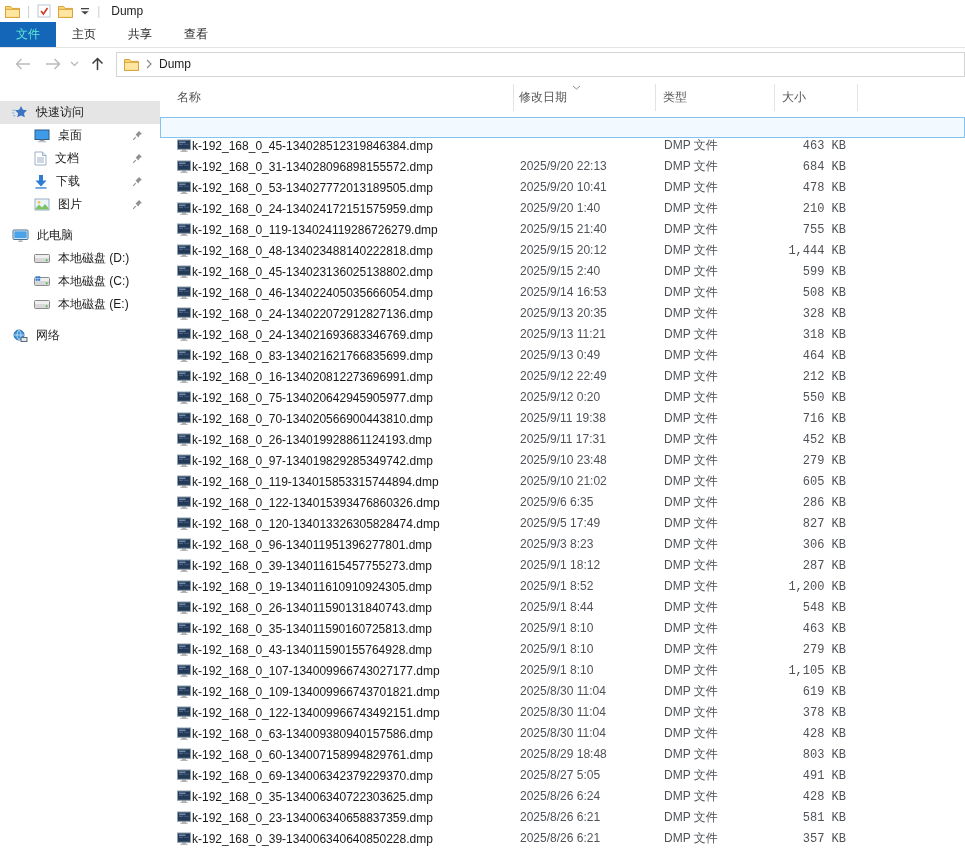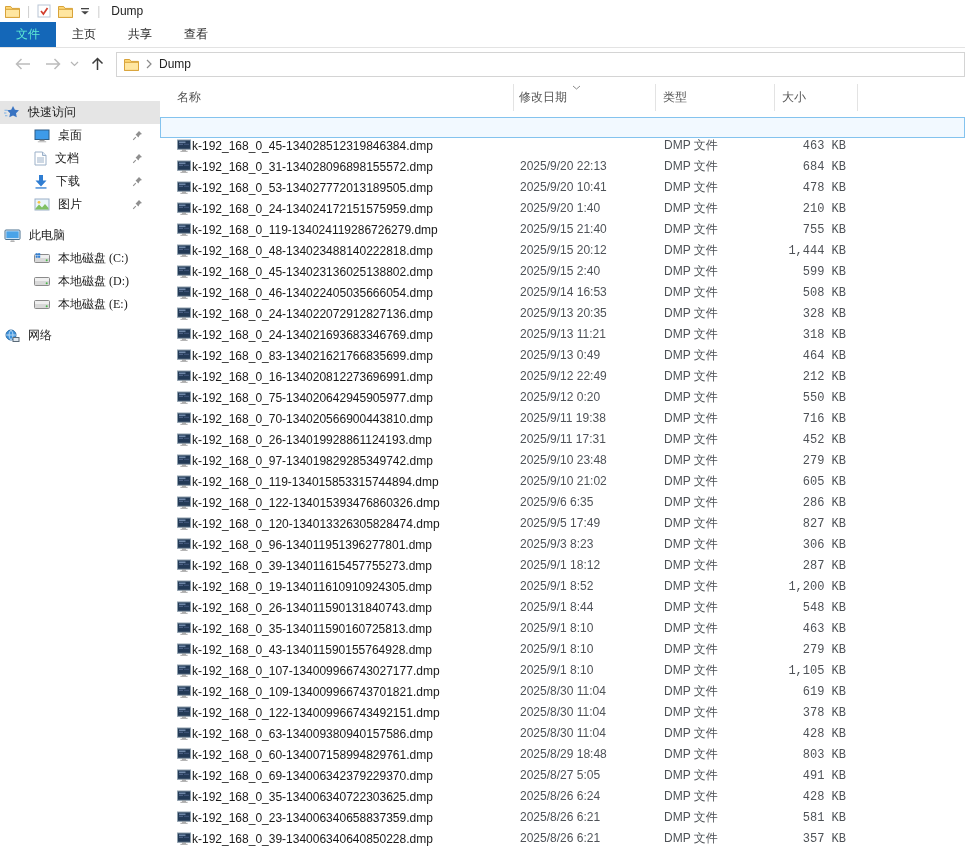--- a/index.html
+++ b/index.html
@@ -20,22 +20,22 @@
   
   .navbar { height:32px; display:flex; align-items:center; padding-left:14px; }
   .nav-ic { display:inline-flex; align-items:center; justify-content:center; }
   .nav-back { margin-right:12px; } .nav-fwd { margin-right:8px; }
   .nav-caret { margin-right:12px; } .nav-up { margin-right:12px; }
   .addressbar { flex:1; height:25px; border:1px solid #d4d4d4; display:flex; align-items:center; padding-left:7px; gap:7px; background:#fff; }
   .crumb-text { color:#222; }
   
   .content { display:flex; height:769px; }
   .sidebar { width:160px; flex-shrink:0; padding-top:21px; }
-  .side-item { height:23px; display:flex; align-items:center; gap:8px; padding-left:4px; position:relative; white-space:nowrap; cursor:default; }
-  .side-item.lvl2 { padding-left:34px;font-family:Liberation Serif, serif; }
+  .side-item { height:23px; display:flex; align-items:center; gap:8px; padding-left:12px; position:relative; white-space:nowrap; cursor:default; }
+  .side-item.lvl2 { padding-left:34px; }
   .side-item.hl { background:#e5e5e5; }
   .side-item .pin { position:absolute; right:17px; top:6px; }
   .side-gap { height:8px; }
   .icon { display:inline-flex; align-items:center; justify-content:center; }
   
   .filepane { flex:1; padding-top:4px; }
   .listheader, .row { display:grid; grid-template-columns:354px 142px 119px 83px; }
   .listheader { height:27px; color:#555; }
   .hcell { height:100%; display:flex; align-items:center; border-right:1px solid #e3e3e3; position:relative; cursor:default; }
   .h-name { padding-left:17px; }
@@ -214,37 +214,37 @@
           </svg>
       </span>
       <span>此电脑</span>
     </div>
     <div class="side-item lvl2">
       <span class="icon">
         <svg width="16" height="11" viewBox="0 0 16 11">
             <rect x="0.5" y="1.5" width="15" height="8" rx="1" fill="#d8d8d8" stroke="#8a8a8a"></rect>
             <rect x="1" y="2" width="14" height="3" fill="#efefef"></rect>
             <circle cx="12.7" cy="7.3" r="1" fill="#49b84a"></circle>
-            <rect x="1.6" y="0.2" width="2.1" height="2.1" fill="#2f7dd2"></rect>
-            <rect x="4.1" y="0.2" width="2.1" height="2.1" fill="#2f7dd2"></rect>
-            <rect x="1.6" y="2.7" width="2.1" height="2.1" fill="#2f7dd2"></rect>
-            <rect x="4.1" y="2.7" width="2.1" height="2.1" fill="#2f7dd2"></rect>
-          </svg>
-      </span>
-      <span>本地磁盘 (C:)</span>
+          </svg>
+      </span>
+      <span>本地磁盘 (D:)</span>
     </div>
     <div class="side-item lvl2">
       <span class="icon">
         <svg width="16" height="11" viewBox="0 0 16 11">
             <rect x="0.5" y="1.5" width="15" height="8" rx="1" fill="#d8d8d8" stroke="#8a8a8a"></rect>
             <rect x="1" y="2" width="14" height="3" fill="#efefef"></rect>
             <circle cx="12.7" cy="7.3" r="1" fill="#49b84a"></circle>
-          </svg>
-      </span>
-      <span>本地磁盘 (D:)</span>
+            <rect x="1.6" y="0.2" width="2.1" height="2.1" fill="#2f7dd2"></rect>
+            <rect x="4.1" y="0.2" width="2.1" height="2.1" fill="#2f7dd2"></rect>
+            <rect x="1.6" y="2.7" width="2.1" height="2.1" fill="#2f7dd2"></rect>
+            <rect x="4.1" y="2.7" width="2.1" height="2.1" fill="#2f7dd2"></rect>
+          </svg>
+      </span>
+      <span>本地磁盘 (C:)</span>
     </div>
     <div class="side-item lvl2">
       <span class="icon">
         <svg width="16" height="11" viewBox="0 0 16 11">
             <rect x="0.5" y="1.5" width="15" height="8" rx="1" fill="#d8d8d8" stroke="#8a8a8a"></rect>
             <rect x="1" y="2" width="14" height="3" fill="#efefef"></rect>
             <circle cx="12.7" cy="7.3" r="1" fill="#49b84a"></circle>
           </svg>
       </span>
       <span>本地磁盘 (E:)</span>

